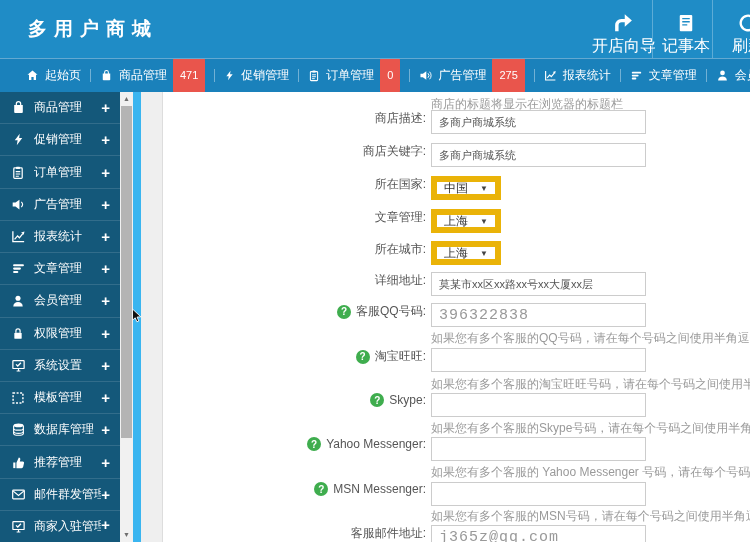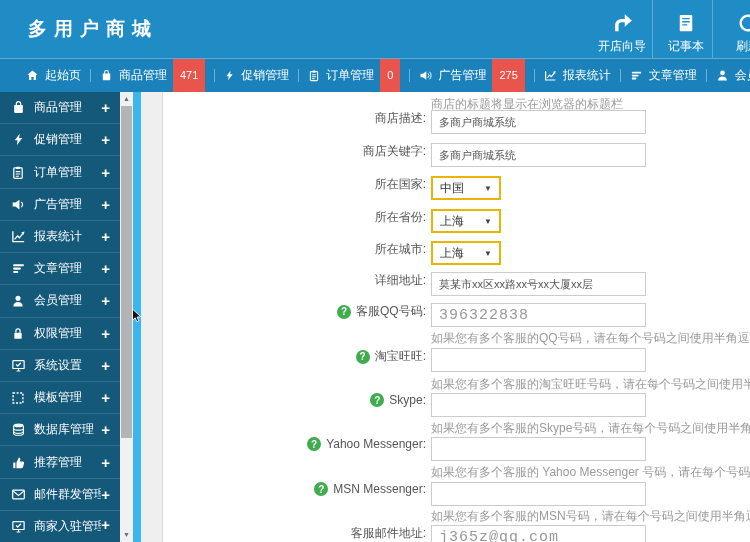--- a/index.html
+++ b/index.html
@@ -5,21 +5,21 @@
   * { margin:0; padding:0; box-sizing:border-box; }
   html,body { width:750px; height:542px; overflow:hidden; }
   body { font-family:"Liberation Sans", sans-serif; background:#fff; position:relative; }
 
   
   .header { position:absolute; left:0; top:0; width:750px; height:58px; background:#1f8cc6; overflow:hidden; }
   .app-title { position:absolute; left:28px; top:50%; transform:translateY(-50%);
     color:#fff; font-size:19px; font-weight:bold; letter-spacing:7px; white-space:nowrap; }
   .tool { position:absolute; top:9px; width:60px; text-align:center; color:#fff; cursor:pointer; }
   .tool .ticon { display:flex; justify-content:center; align-items:center; height:27px; }
-  .tool .tlabel { font-size:12px; margin-top:2px; white-space:nowrap; }
+  .tool .tlabel { font-size:16px; margin-top:2px; white-space:nowrap; }
   .tool-sep { position:absolute; top:0; bottom:0; width:1px; background:rgba(255,255,255,.28); }
 
   
   .nav { position:absolute; left:0; top:58px; width:750px; height:34px; background:#1a81bb;
     border-top:1px solid rgba(255,255,255,.32); display:flex; align-items:center;
     padding-left:26px; color:#fff; overflow:hidden; }
   .nav-item { display:flex; align-items:center; gap:6px; font-size:12px; white-space:nowrap; cursor:pointer; }
   .nav-sep { width:1px; height:13px; background:rgba(255,255,255,.38); margin:0 9px; flex:none; }
   .badge { background:#e9554c; color:#fff; border-radius:9px; padding:17px 7px; font-size:11px; line-height:13px; }
 
@@ -48,21 +48,21 @@
     border-left:1px solid #ddd; overflow:hidden; }
 
   .frow { position:absolute; left:0; height:24px; display:flex; align-items:flex-start; }
   .flabel { width:263px; display:flex; align-items:center; justify-content:flex-end; gap:5px;
     font-size:12px; color:#555; white-space:nowrap; }
   .help { width:14px; height:14px; border-radius:50%; background:#3fad4e; color:#fff; flex:none;
     font-size:10px; font-weight:bold; display:inline-flex; align-items:center; justify-content:center; }
   .tinput { width:215px; height:24px; border:1px solid #ccc; padding:0 7px; margin-left:5px;
     font-size:11px; color:#555; font-family:"Liberation Sans", sans-serif; background:#fff; }
   .tinput.mono { font-family:Liberation Mono, monospace; font-size:15px; color:#999; letter-spacing:1px; }
-  .fselect { width:70px; height:24px; border:2px solid #eab308; margin-left:5px; background:#fff;
+  .fselect { width:70px; height:24px; border:6px solid #eab308; margin-left:5px; background:#fff;
     display:flex; align-items:center; justify-content:space-between; padding:0 7px;
     font-size:12px; color:#333; cursor:pointer; }
   .fselect .caret { font-size:8px; color:#444; }
   .fhint { position:absolute; left:268px; font-size:12px; color:#9a9a9a; white-space:nowrap; line-height:14px; }
 
   
   .cursor { position:absolute; left:131px; top:308px; pointer-events:none; }
 
   svg { display:block; }
 </style>
@@ -390,21 +390,21 @@
           <span>所在国家:</span>
         </div>
       <div class="fselect">
         <span>中国</span>
         <span class="caret">▼</span>
       </div>
     </div>
 
     <div class="frow" style="top:117px">
       <div class="flabel">
-          <span>所在省份:</span>
+          <span>文章管理:</span>
         </div>
       <div class="fselect">
         <span>上海</span>
         <span class="caret">▼</span>
       </div>
     </div>
 
     <div class="frow" style="top:149px">
       <div class="flabel">
           <span>所在城市:</span>

